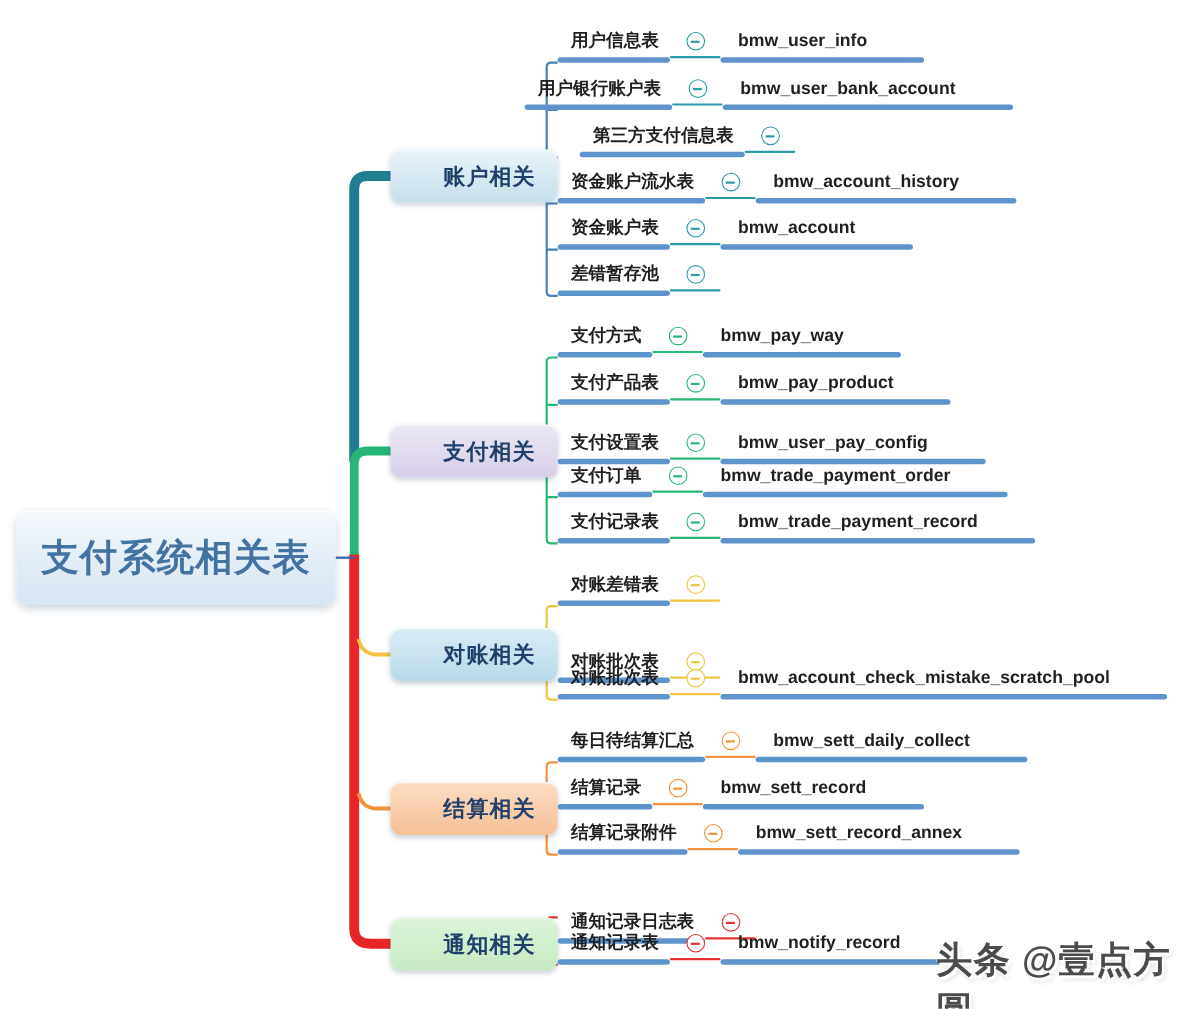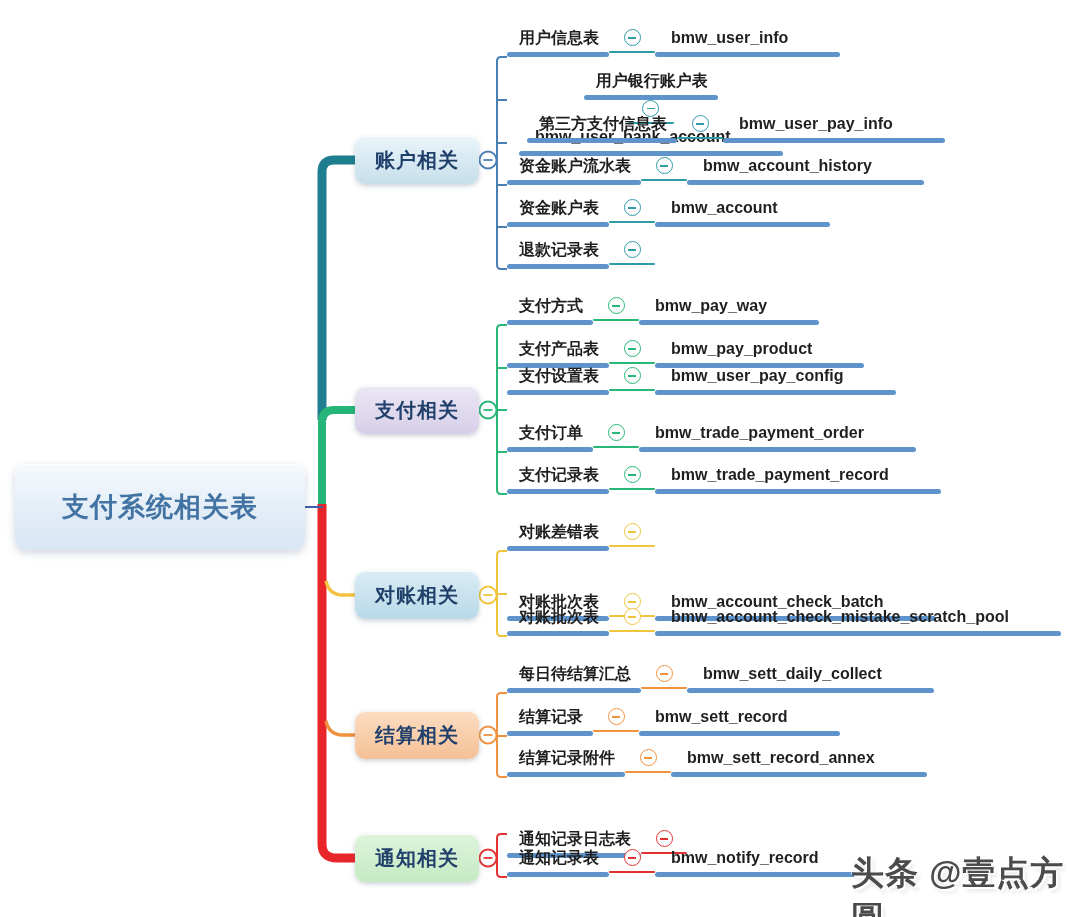--- a/index.html
+++ b/index.html
@@ -9,28 +9,29 @@
   }
   .canvas{position:relative;width:1080px;height:917px;}
   #connector-layer{position:absolute;left:0;top:0;width:1080px;height:917px;}
 
   .root-node{
     position:absolute;left:15px;top:464px;width:290px;height:86px;
     border-radius:12px;
     background:linear-gradient(180deg,#f6fafd 0%,#e3edf7 55%,#d9e6f4 100%);
     box-shadow:0 3px 8px rgba(100,120,150,.30), inset 0 1px 0 #ffffff;
     display:flex;align-items:center;justify-content:center;
-    font-size:27px;font-weight:600;color:#4273a3;letter-spacing:1px;
+    font-size:34px;font-weight:600;color:#4273a3;letter-spacing:1px;
   }
 
   .cat-node{
     position:absolute;left:355px;width:124px;height:48px;border-radius:10px;
     display:flex;align-items:center;justify-content:center;
     font-size:20px;font-weight:700;color:#20406b;letter-spacing:1px;
     box-shadow:0 2px 5px rgba(70,90,110,.28), inset 0 1px 0 rgba(255,255,255,.8);
+    padding-left:28px;
   }
 
   .leaf{
     position:absolute;display:flex;align-items:center;
     font-size:16px;font-weight:700;color:#1f1f1f;white-space:nowrap;
   }
   .part{display:flex;flex-direction:column;}
   .part .txt{padding:0 10px 4px 12px;line-height:21px;}
   .part.en .txt{padding:0 52px 4px 16px;}
   .bar{height:5px;border-radius:2.5px;background:#5e93cc;}
@@ -107,21 +108,21 @@
           </div>
           <div class="mid">
             <div class="minus-circle"></div>
             <div class="mline"></div>
           </div>
           <div class="part en">
             <div class="txt">bmw_user_info</div>
             <div class="bar"></div>
           </div>
         </div>
-        <div class="leaf" style="left: 519px; top: 70px; flex-direction: column;">
+        <div class="leaf" style="left: 477px; top: 70px;">
           <div class="part cn">
             <div class="txt">用户银行账户表</div>
             <div class="bar"></div>
           </div>
           <div class="mid">
             <div class="minus-circle"></div>
             <div class="mline"></div>
           </div>
           <div class="part en">
             <div class="txt">bmw_user_bank_account</div>
@@ -130,24 +131,20 @@
         </div>
         <div class="leaf" style="left: 527px; top: 113px;">
           <div class="part cn">
             <div class="txt">第三方支付信息表</div>
             <div class="bar"></div>
           </div>
           <div class="mid">
             <div class="minus-circle"></div>
             <div class="mline"></div>
           </div>
-          <div class="part en">
-            <div class="txt">bmw_user_pay_info</div>
-            <div class="bar"></div>
-          </div>
         </div>
         <div class="leaf" style="left: 507px; top: 155px;">
           <div class="part cn">
             <div class="txt">资金账户流水表</div>
             <div class="bar"></div>
           </div>
           <div class="mid">
             <div class="minus-circle"></div>
             <div class="mline"></div>
           </div>
@@ -165,21 +162,21 @@
             <div class="minus-circle"></div>
             <div class="mline"></div>
           </div>
           <div class="part en">
             <div class="txt">bmw_account</div>
             <div class="bar"></div>
           </div>
         </div>
         <div class="leaf" style="left: 507px; top: 239px;">
           <div class="part cn">
-            <div class="txt">退款记录表</div>
+            <div class="txt">差错暂存池</div>
             <div class="bar"></div>
           </div>
           <div class="mid">
             <div class="minus-circle"></div>
             <div class="mline"></div>
           </div>
           <div class="part en">
             <div class="bar"></div>
           </div>
         </div>
@@ -209,21 +206,21 @@
           </div>
           <div class="mid">
             <div class="minus-circle"></div>
             <div class="mline"></div>
           </div>
           <div class="part en">
             <div class="txt">bmw_pay_product</div>
             <div class="bar"></div>
           </div>
         </div>
-        <div class="leaf" style="left: 507px; top: 365px;">
+        <div class="leaf" style="left: 507px; top: 392px;">
           <div class="part cn">
             <div class="txt">支付设置表</div>
             <div class="bar"></div>
           </div>
           <div class="mid">
             <div class="minus-circle"></div>
             <div class="mline"></div>
           </div>
           <div class="part en">
             <div class="txt">bmw_user_pay_config</div>
@@ -278,24 +275,20 @@
         </div>
         <div class="leaf" style="left: 507px; top: 564px; margin-top: 27px;">
           <div class="part cn">
             <div class="txt">对账批次表</div>
             <div class="bar"></div>
           </div>
           <div class="mid">
             <div class="minus-circle"></div>
             <div class="mline"></div>
           </div>
-          <div class="part en">
-            <div class="txt">bmw_account_check_batch</div>
-            <div class="bar"></div>
-          </div>
         </div>
         <div class="leaf" style="left: 507px; top: 606px;">
           <div class="part cn">
             <div class="txt">对账批次表</div>
             <div class="bar"></div>
           </div>
           <div class="mid">
             <div class="minus-circle"></div>
             <div class="mline"></div>
           </div>

